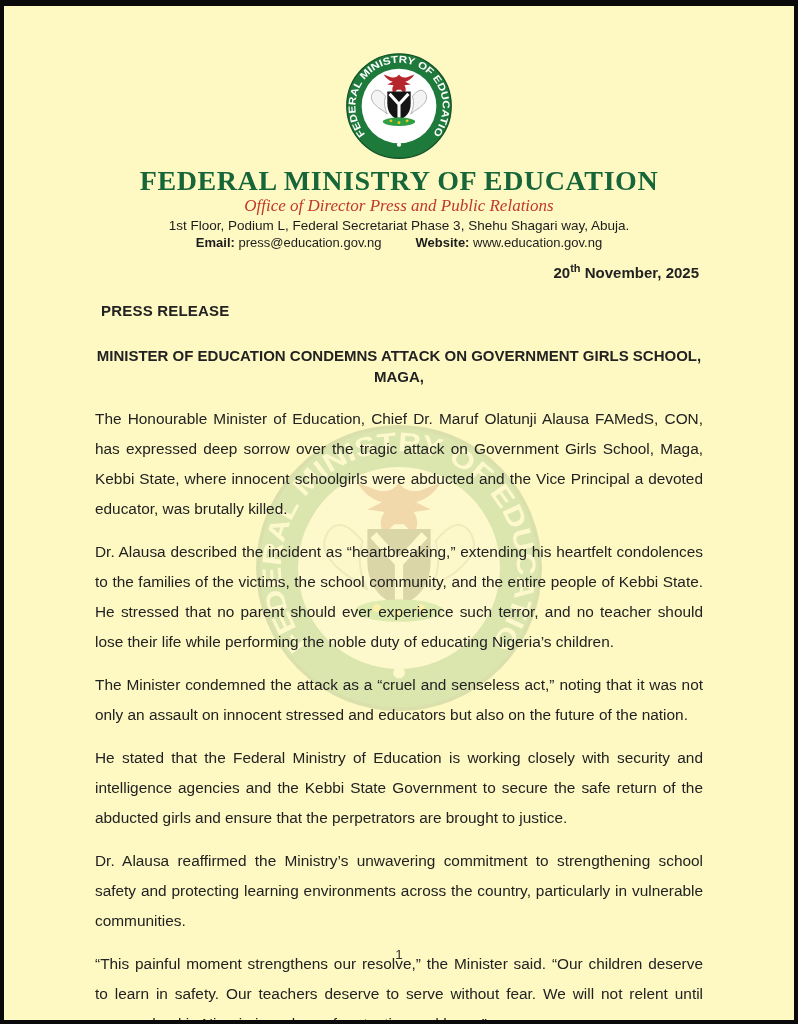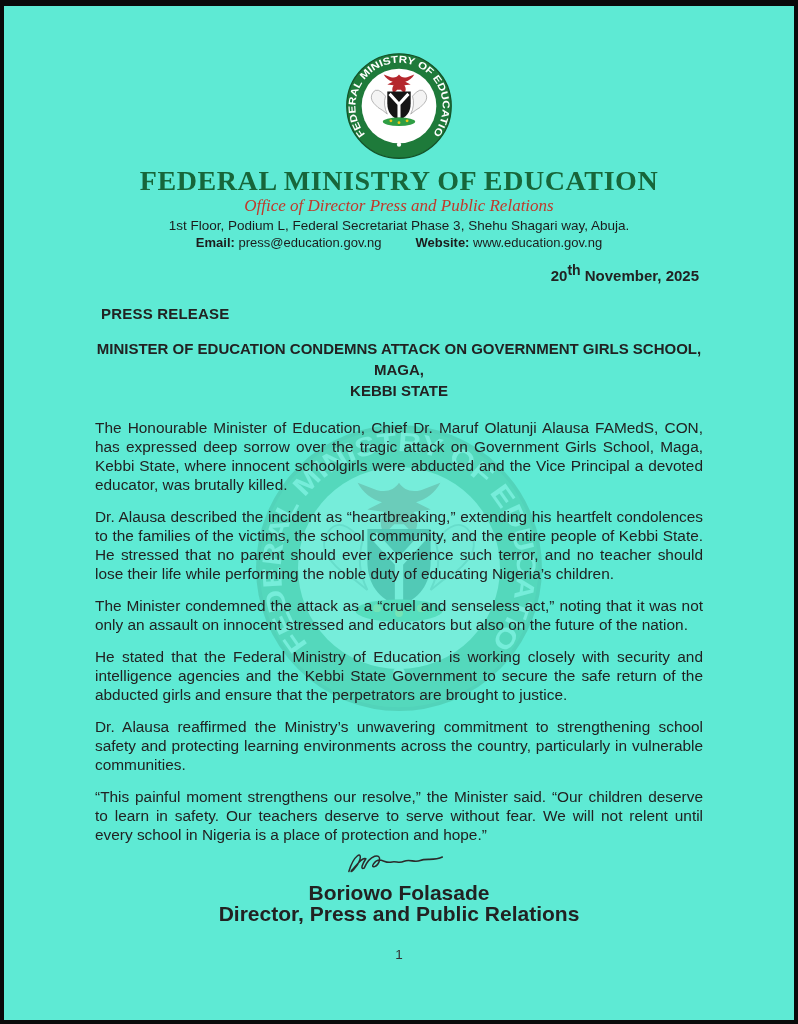--- a/index.html
+++ b/index.html
@@ -1,20 +1,20 @@
 <!DOCTYPE html>
 <html><head>
 <meta charset="utf-8">
 <style>
   html,body{margin:0;padding:0;background:#000;}
   .page{
     position:relative;
     width:798px;height:1024px;
     box-sizing:border-box;
-    background:#5eead4;
+    background:#fef9c3;
     border:4px solid #0a0a0a;
     border-top-width:6px;
     overflow:hidden;
     font-family:"Liberation Sans", sans-serif;
     color:#222;
   }
   .watermark{
     position:absolute;
     left:50%;top:562px;
     width:292px;height:292px;
@@ -45,40 +45,40 @@
   .address-line{font-size:13.5px;line-height:17px;color:#1c1c1c;margin-top:1px;}
   .contact-line{font-size:13px;line-height:17px;color:#1c1c1c;}
   .contact-line b{font-weight:bold;}
   .contact-sep{display:inline-block;width:34px;}
   .date-line{
     text-align:right;
     font-weight:bold;
     font-size:15px;
     padding:11px 95px 0 95px;
   }
-  .date-line sup{font-size:14px;}
+  .date-line sup{font-size:11px;}
   .press-label{
     font-weight:bold;
     font-size:15px;
     padding:21px 95px 0 97px;
     letter-spacing:0.2px;
   }
   .title{
     font-weight:bold;
     font-size:15px;
     text-align:center;
-    margin:16px auto 0;
+    margin:26px auto 0;
     width:640px;
     line-height:21px;
   }
   .body-text{width:608px;margin:0 auto;}
   .body-text p{
     text-align:justify;
     font-size:15.4px;
-    line-height:19px;
+    line-height:30px;
     margin:13px 0 0 0;
     color:#222;
   }
   .body-text p:first-child{margin-top:17px;}
   .sig-block{text-align:center;margin-top:2px;}
   .sig-scribble{width:128px;height:34px;display:inline-block;margin-bottom:-2px;}
   .sig-name,.sig-role{font-weight:bold;font-size:21px;line-height:21px;}
   .page-num{
     position:absolute;
     bottom:58px;left:0;
@@ -136,21 +136,20 @@
       <div class="address-line">1st Floor, Podium L, Federal Secretariat Phase 3, Shehu Shagari way, Abuja.</div>
       <div class="contact-line"><b>Email:</b> <span>press@education.gov.ng</span><span class="contact-sep"></span><b>Website:</b> <span>www.education.gov.ng</span></div>
     </div>
 
     <div class="date-line"><span>20</span><sup>th</sup><span> November, 2025</span></div>
 
     <div class="press-label">PRESS RELEASE</div>
 
     <div class="title">
       <div>MINISTER OF EDUCATION CONDEMNS ATTACK ON GOVERNMENT GIRLS SCHOOL, MAGA,</div>
-      <div>KEBBI STATE</div>
     </div>
 
     <div class="body-text">
         <p>The Honourable Minister of Education, Chief Dr. Maruf Olatunji Alausa FAMedS, CON, has expressed deep sorrow over the tragic attack on Government Girls School, Maga, Kebbi State, where innocent schoolgirls were abducted and the Vice Principal a devoted educator, was brutally killed.</p>
         <p>Dr. Alausa described the incident as “heartbreaking,” extending his heartfelt condolences to the families of the victims, the school community, and the entire people of Kebbi State. He stressed that no parent should ever experience such terror, and no teacher should lose their life while performing the noble duty of educating Nigeria’s children.</p>
         <p>The Minister condemned the attack as a “cruel and senseless act,” noting that it was not only an assault on innocent stressed and educators but also on the future of the nation.</p>
         <p>He stated that the Federal Ministry of Education is working closely with security and intelligence agencies and the Kebbi State Government to secure the safe return of the abducted girls and ensure that the perpetrators are brought to justice.</p>
         <p>Dr. Alausa reaffirmed the Ministry’s unwavering commitment to strengthening school safety and protecting learning environments across the country, particularly in vulnerable communities.</p>
         <p>“This painful moment strengthens our resolve,” the Minister said. “Our children deserve to learn in safety. Our teachers deserve to serve without fear. We will not relent until every school in Nigeria is a place of protection and hope.”</p>
       </div>

